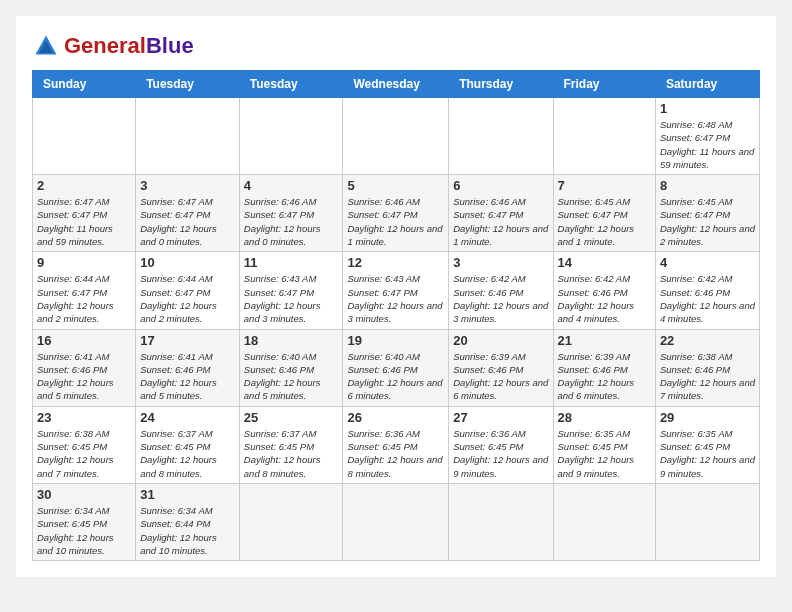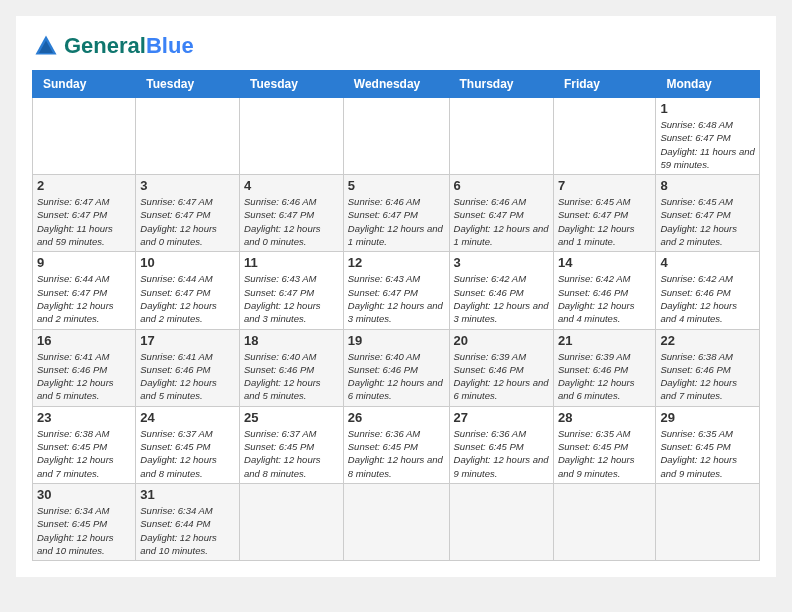--- a/index.html
+++ b/index.html
@@ -97,39 +97,39 @@
 
 <div class="page">
   <div class="header">
     <div class="logo">
       <svg class="logo-icon" viewBox="0 0 40 40" xmlns="http://www.w3.org/2000/svg">
         <rect x="0" y="0" width="40" height="40" fill="white"></rect>
         <polygon points="20,5 35,32 5,32" fill="#2b7cd3"></polygon>
         <polygon points="20,12 30,30 10,30" fill="#1a5fa8"></polygon>
       </svg>
       <div>
-        <span class="logo-text" style="color:#0f766e;">General</span><span class="logo-text" style="color:#3b82f6;margin-top:39px;">Blue</span>
+        <span class="logo-text" style="color:#b91c1c;">General</span><span class="logo-text" style="color:#4c1d95;margin-top:39px;">Blue</span>
       </div>
     </div>
     <div class="title-block">
       <div class="month-title"></div>
       <div class="location"></div>
     </div>
   </div>
 
   <table class="calendar">
     <thead>
       <tr>
       <th>Sunday</th>
           <th>Tuesday</th>
           <th>Tuesday</th>
           <th>Wednesday</th>
           <th>Thursday</th>
           <th>Friday</th>
-          <th>Monday</th>
+          <th>Saturday</th>
         </tr>
     </thead>
     <tbody id="calendar-body">
     <tr>
           <td class="empty-cell"></td>
           <td class="empty-cell"></td>
           <td class="empty-cell"></td>
           <td class="empty-cell"></td>
           <td class="empty-cell"></td>
           <td class="empty-cell"></td>

